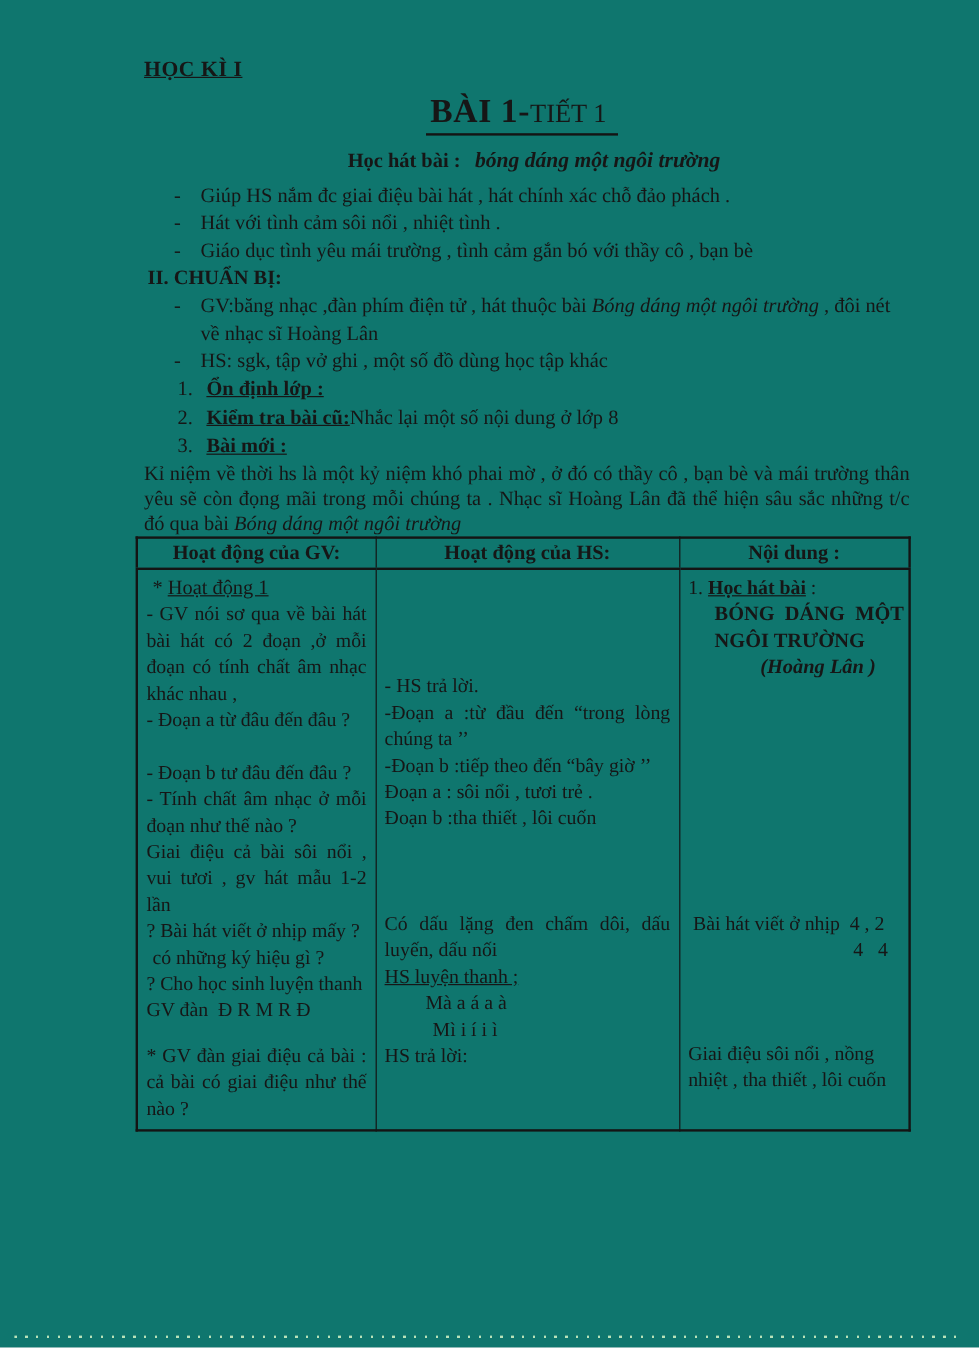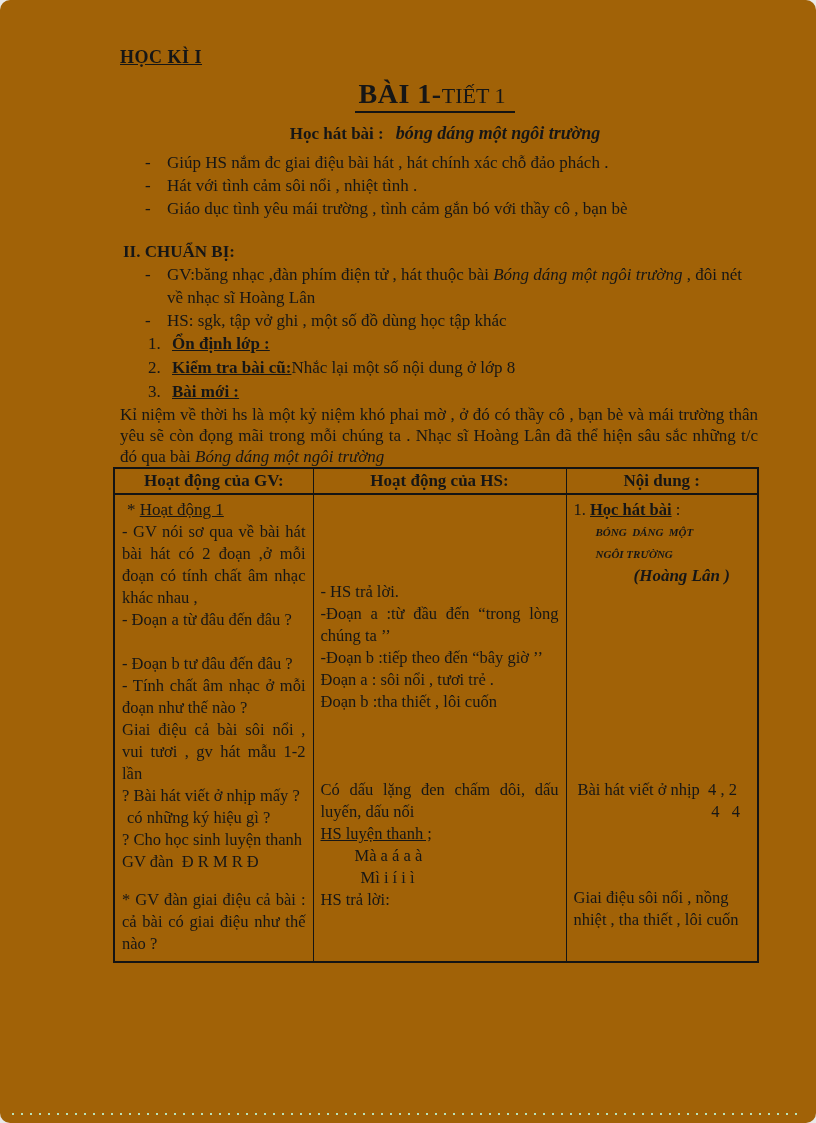--- a/index.html
+++ b/index.html
@@ -1,33 +1,33 @@
 <!DOCTYPE html>
 <html style="--page-break-dots: #b9e2b9;"><head>
 <meta charset="utf-8">
 <style>
   * { margin:0; padding:0; box-sizing:border-box; }
   html,body { background:#e9e9e9; }
   body { font-family:"Liberation Serif","DejaVu Serif",serif; color:#161616; }
-  .page { position:relative; width:816px; height:1123px; background:#a16207; margin:0 auto; overflow:hidden;border-radius:10px; }
+  .page { position:relative; width:816px; height:1123px; background:#0f766e; margin:0 auto; overflow:hidden; }
 
   
   .term { margin:46px 0 0 120px; font-size:18px; line-height:22px; font-weight:700;
           text-decoration:underline; letter-spacing:.5px; }
   .title-row { width:644px; margin:10px 0 0 113px; text-align:center; height:34px; }
   .title-wrap { display:inline-block; border-bottom:2px solid #141414; padding:0 10px 1px 4px; }
   .title-main { font-size:28px; font-weight:700; letter-spacing:.5px; }
   .title-rest { font-size:22px; font-weight:400; }
   .subtitle { width:644px; margin:4px 0 0 123px; text-align:center; font-size:17px; line-height:35px; }
   .sub-label { font-weight:700; }
   .sub-song  { font-weight:700; font-style:italic; font-size:18px; margin-left:12px; }
   .composer  { margin-left:538px; font-size:17px; line-height:22px; }
 
   
-  .sec-heading { margin-left:123px; font-weight:700; font-size:17px; line-height:23px;margin-top:20px; }
+  .sec-heading { margin-left:123px; font-weight:700; font-size:17px; line-height:23px; }
   .sec-heading.first { margin-top:5px; }
   .li { display:flex; margin-left:145px; width:612px; font-size:17px; line-height:23px; }
   .li .dash { width:22px; flex:none; }
   .li .txt  { flex:1; }
   .step { display:flex; margin-left:148px; font-size:17px; line-height:24px; }
   .step .num { width:24px; flex:none; }
   .step-title { font-weight:700; text-decoration:underline; }
   .step-rest  { white-space:pre-wrap; }
   .intro { margin-left:120px; width:638px; font-size:17px; line-height:21px; text-align:justify; }
   .it { font-style:italic; }
@@ -47,21 +47,21 @@
   .mt1 { margin-top:22px; }
   .mt2 { margin-top:16px; }
   .ind4 { padding-left:5px; }
   .hs-first { margin-top:82px; }
   .hs-gap { margin-top:66px; }
   .ulined { text-decoration:underline; }
   .ind36 { padding-left:34px; }
   .ind42 { padding-left:40px; }
   .nd-h { }
   .nd-title { font-weight:700; text-decoration:underline;text-align:center; }
-  .nd-song { padding-left:22px; font-weight:700; font-style:italic; font-size:11px; }
+  .nd-song { padding-left:22px; font-weight:700; font-size:17px; }
   .nd-comp { padding-left:60px; font-weight:700; font-style:italic; font-size:17px;font-family:Liberation Serif, serif; }
   .nd-nhip { margin-top:192px; padding-left:4px; }
   .nd-nhip2 { text-align:right; padding-right:10px; }
   .nd-last { margin-top:64px; }
 
   
   .page-break { position:absolute; left:12px; width:792px; top:1113px; height:2px;
     background-image:repeating-linear-gradient(90deg, var(--page-break-dots,#b9e2b9) 0 2px, transparent 2px 9px); }
 </style>
 </head>

